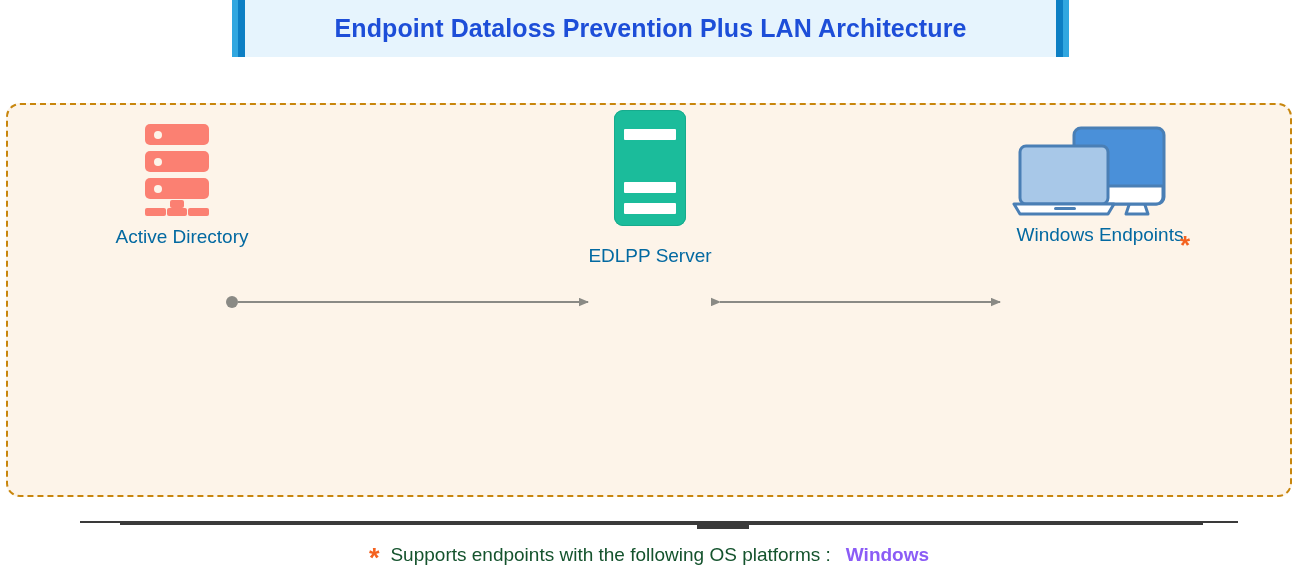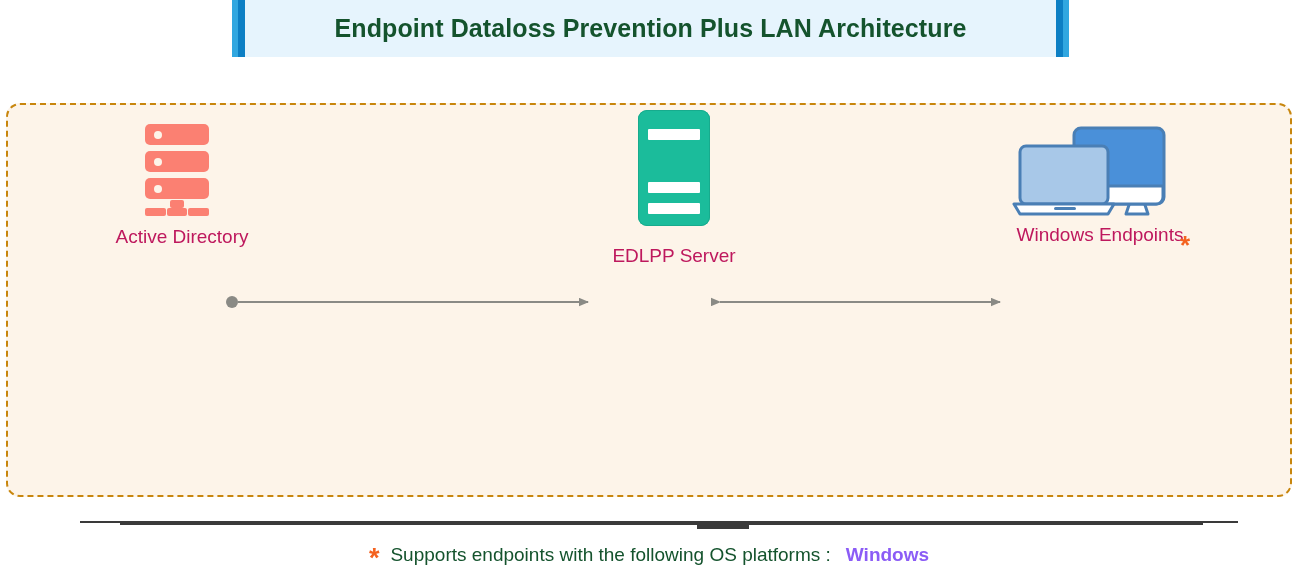--- a/index.html
+++ b/index.html
@@ -45,21 +45,21 @@
     background: #0d7fc4;
   }
   #title-banner .edge-bar.left .outer { left: 0; }
   #title-banner .edge-bar.left .inner { left: 6px; }
   #title-banner .edge-bar.right .inner { right: 6px; }
   #title-banner .edge-bar.right .outer { right: 0; }
 
   #title-text {
     font-size: 25px;
     font-weight: bold;
-    color: #14532d;
+    color: #1d4ed8;
     letter-spacing: 0.1px;
     white-space: nowrap;
     position: relative;
     z-index: 2;
   }
 
   
   #diagram-area {
     position: absolute;
     left: 6px;
@@ -72,21 +72,21 @@
     box-sizing: border-box;
   }
 
   
   .node {
     position: absolute;
     text-align: center;
   }
   .node-label {
     font-size: 19px;
-    color: #be185d;
+    color: #0369a1;
     white-space: nowrap;
     margin-top: 6px;
   }
 
   
   #node-active-directory {
     left: 92px;
     top: 124px;
     width: 180px;
   }
@@ -140,21 +140,21 @@
     left: 22px;
     top: 84px;
     width: 20px;
     height: 8px;
     background: #fb8072;
     border-radius: 2px;
   }
 
   
   #node-edlpp-server {
-    left: 584px;
+    left: 560px;
     top: 110px;
     width: 180px;
   }
   .green-server {
     width: 72px;
     height: 116px;
     margin: 0 auto;
     background: #1bbc9b;
     border-radius: 9px;
     position: relative;

